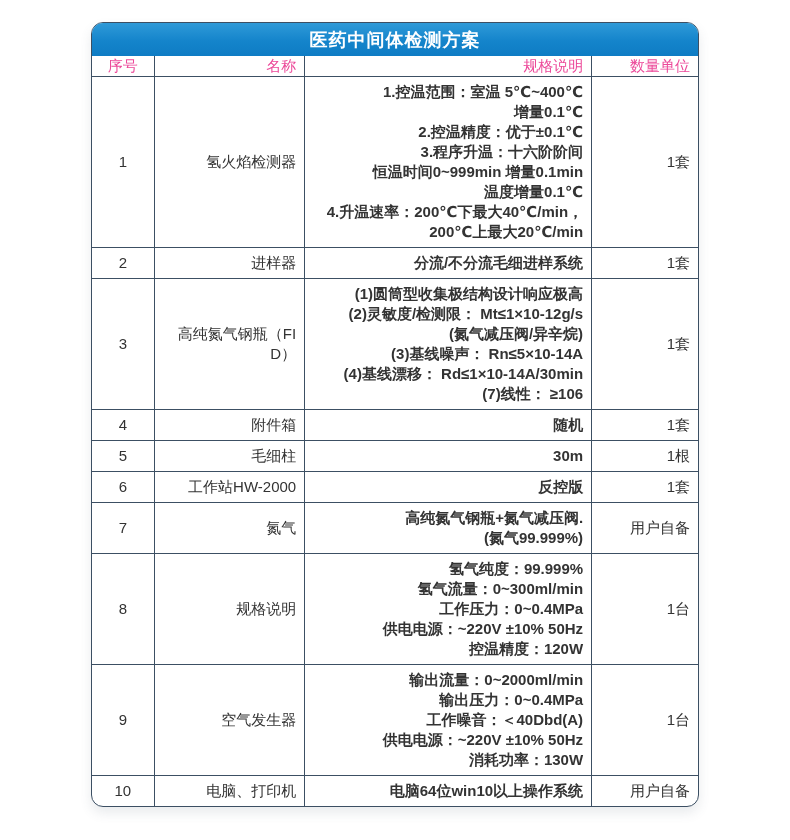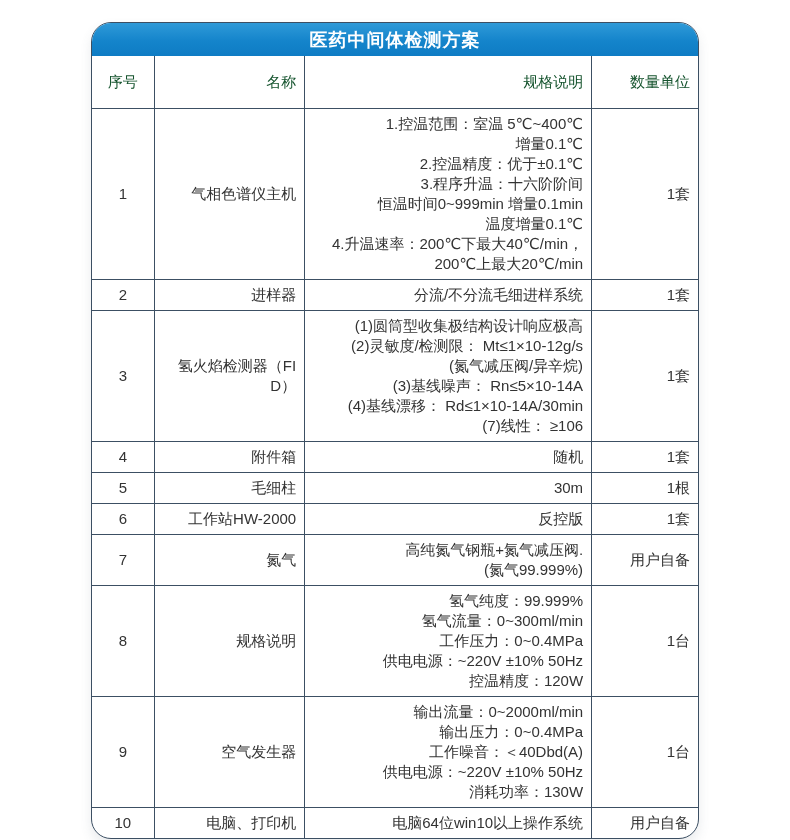--- a/index.html
+++ b/index.html
@@ -7,21 +7,21 @@
     padding: 0;
     width: 790px;
     height: 840px;
     background: #ffffff;
     font-family: "Liberation Sans", "DejaVu Sans", sans-serif;
   }
   .panel {
     width: 606px;
     margin: 22px auto 0 auto;
     border: 1px solid #3c4f63;
-    border-radius: 20px;
+    border-radius: 12px;
     overflow: hidden;
     box-shadow: 0 6px 12px rgba(70, 90, 110, 0.12);
     background: #ffffff;
   }
   .title-bar {
     height: 33px;
     background: linear-gradient(180deg, #2f9ad8 0%, #1484cb 55%, #0e7cc4 100%);
     display: flex;
     align-items: center;
     justify-content: center;
@@ -41,34 +41,34 @@
   }
   .spec-table th, .spec-table td {
     border: 1px solid #3c4f63;
     padding: 5px 8px;
     vertical-align: middle;
     text-align: right;
     font-weight: normal;
     line-height: 20px;
     word-break: break-all;
   }
-  .spec-table th { padding: 16px 8px; color: #14532d; }
+  .spec-table th { padding: 0 8px; color: #ec4899; }
   
   .spec-table tr > *:first-child { border-left: none; }
   .spec-table tr > *:last-child  { border-right: none; }
   .spec-table thead th           { border-top: none; }
   .spec-table tbody tr:last-child > * { border-bottom: none; margin-top: 16px; }
 
   .col-no   { width: 62px;  }
   .col-name { width: 150px; }
   .col-spec { width: 286px; }
   .col-qty  { width: 106px; }
 
   td.row-no-cell, th.col-header-no { text-align: center; }
-  .spec-line { display: block; }
+  .spec-line { display: block; font-weight: bold; }
 </style>
 </head>
 <body>
 
 <div class="panel">
   <div class="title-bar">
     <span>医药中间体检测方案</span>
   </div>
   <table class="spec-table">
     <colgroup>
@@ -81,21 +81,21 @@
       <tr>
         <th class="col-header-no">序号</th>
         <th class="col-header-name">名称</th>
         <th class="col-header-spec">规格说明</th>
         <th class="col-header-qty">数量单位</th>
       </tr>
     </thead>
     <tbody>
         <tr>
           <td class="row-no-cell">1</td>
-          <td class="row-name-cell">气相色谱仪主机</td>
+          <td class="row-name-cell">氢火焰检测器</td>
           <td class="row-spec-cell">
             <div class="spec-line">1.控温范围：室温 5℃~400℃</div>
             <div class="spec-line">增量0.1℃</div>
             <div class="spec-line">2.控温精度：优于±0.1℃</div>
             <div class="spec-line">3.程序升温：十六阶阶间</div>
             <div class="spec-line">恒温时间0~999min 增量0.1min</div>
             <div class="spec-line">温度增量0.1℃</div>
             <div class="spec-line">4.升温速率：200℃下最大40℃/min，</div>
             <div class="spec-line">200℃上最大20℃/min</div>
           </td>
@@ -104,21 +104,21 @@
         <tr>
           <td class="row-no-cell">2</td>
           <td class="row-name-cell">进样器</td>
           <td class="row-spec-cell">
             <div class="spec-line">分流/不分流毛细进样系统</div>
           </td>
           <td class="row-qty-cell">1套</td>
         </tr>
         <tr>
           <td class="row-no-cell">3</td>
-          <td class="row-name-cell">氢火焰检测器（FID）</td>
+          <td class="row-name-cell">高纯氮气钢瓶（FID）</td>
           <td class="row-spec-cell">
             <div class="spec-line">(1)圆筒型收集极结构设计响应极高</div>
             <div class="spec-line">(2)灵敏度/检测限： Mt≤1×10-12g/s</div>
             <div class="spec-line">(氮气减压阀/异辛烷)</div>
             <div class="spec-line">(3)基线噪声： Rn≤5×10-14A</div>
             <div class="spec-line">(4)基线漂移： Rd≤1×10-14A/30min</div>
             <div class="spec-line">(7)线性： ≥106</div>
           </td>
           <td class="row-qty-cell">1套</td>
         </tr>

